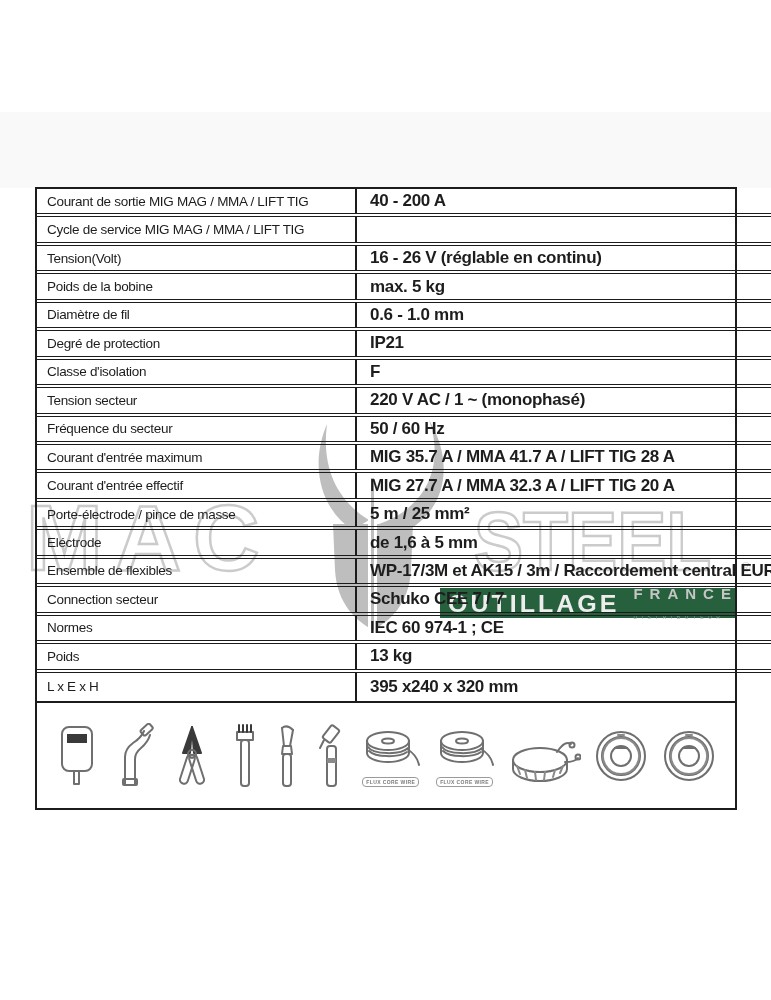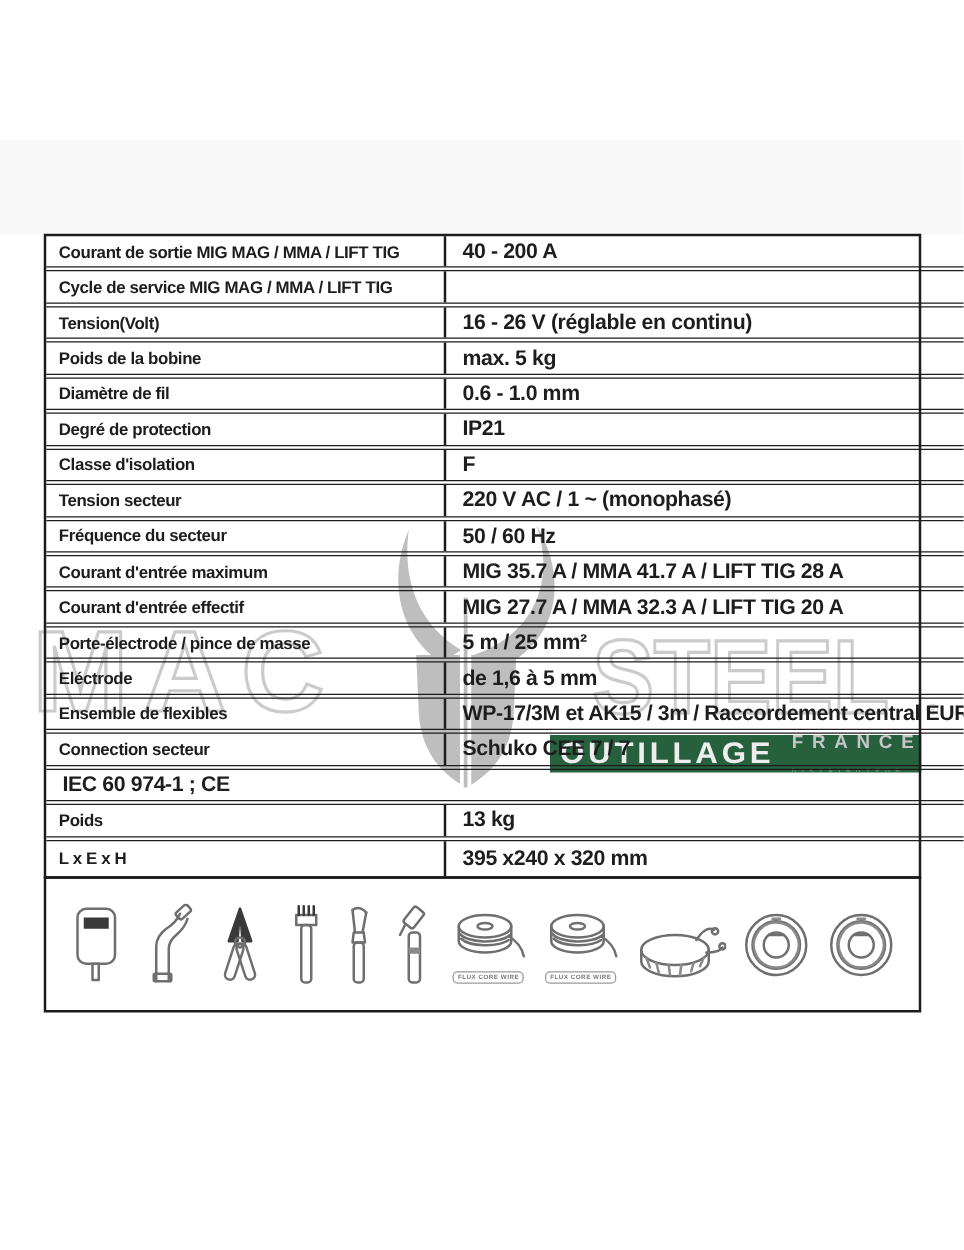--- a/index.html
+++ b/index.html
@@ -21,21 +21,21 @@
   .wm-banner-country{font-size:15px;font-weight:bold;color:#c2c2c2;letter-spacing:7px;}
   .wm-banner-sub{font-size:5px;color:#969696;letter-spacing:4.5px;margin-top:2px;}
   .wm-reg{position:absolute;left:741px;top:560px;font-size:13px;color:#cfcfcf;}
   
   .spec-table{position:absolute;left:35px;top:187px;width:702px;height:516px;z-index:2;
               border:2px solid #1c1c1c;box-sizing:border-box;display:grid;grid-template-rows:repeat(18,1fr);}
   .spec-row{display:flex;align-items:stretch;border-bottom:4px double #1c1c1c;box-sizing:border-box;}
   .spec-row:last-child{border-bottom:none;}
   .spec-label{width:320px;border-right:2px solid #1c1c1c;box-sizing:border-box;
               display:flex;align-items:center;padding-left:10px;
-              font-size:13.5px;font-weight:bold;letter-spacing:-0.3px;white-space:nowrap;overflow:hidden;}
+              font-size:13.5px;font-weight:normal;letter-spacing:-0.3px;white-space:nowrap;overflow:hidden;}
   .spec-value{flex:1;display:flex;align-items:center;padding-left:13px;
               font-size:17px;font-weight:bold;letter-spacing:-0.3px;white-space:nowrap;overflow:hidden;}
   
   .icon-box{position:absolute;left:35px;top:701px;width:702px;height:109px;z-index:2;
             border:2px solid #1c1c1c;box-sizing:border-box;background:transparent;
             display:flex;align-items:center;justify-content:space-evenly;padding:0 6px;}
   .icon-item{display:flex;flex-direction:column;align-items:center;gap:2px;}
   .icon-item svg{stroke:#6f6f6f;stroke-width:2;fill:none;stroke-linecap:round;stroke-linejoin:round;}
   .spool-tag{font-size:5px;font-weight:bold;color:#7a7a7a;border:1px solid #9a9a9a;border-radius:4px;
              padding:1px 3px;letter-spacing:.4px;white-space:nowrap;}
@@ -121,20 +121,21 @@
       </div>
     <div class="spec-row">
         <div class="spec-label">Ensemble de flexibles</div>
         <div class="spec-value">WP-17/3M et AK15 / 3m / Raccordement central EURO</div>
       </div>
     <div class="spec-row">
         <div class="spec-label">Connection secteur</div>
         <div class="spec-value">Schuko CEE 7 / 7</div>
       </div>
     <div class="spec-row">
+        <div class="spec-label">Normes</div>
         <div class="spec-value">IEC 60 974-1 ; CE</div>
       </div>
     <div class="spec-row">
         <div class="spec-label">Poids</div>
         <div class="spec-value">13 kg</div>
       </div>
     <div class="spec-row">
         <div class="spec-label">L x E x H</div>
         <div class="spec-value">395 x240 x 320 mm</div>
       </div>

